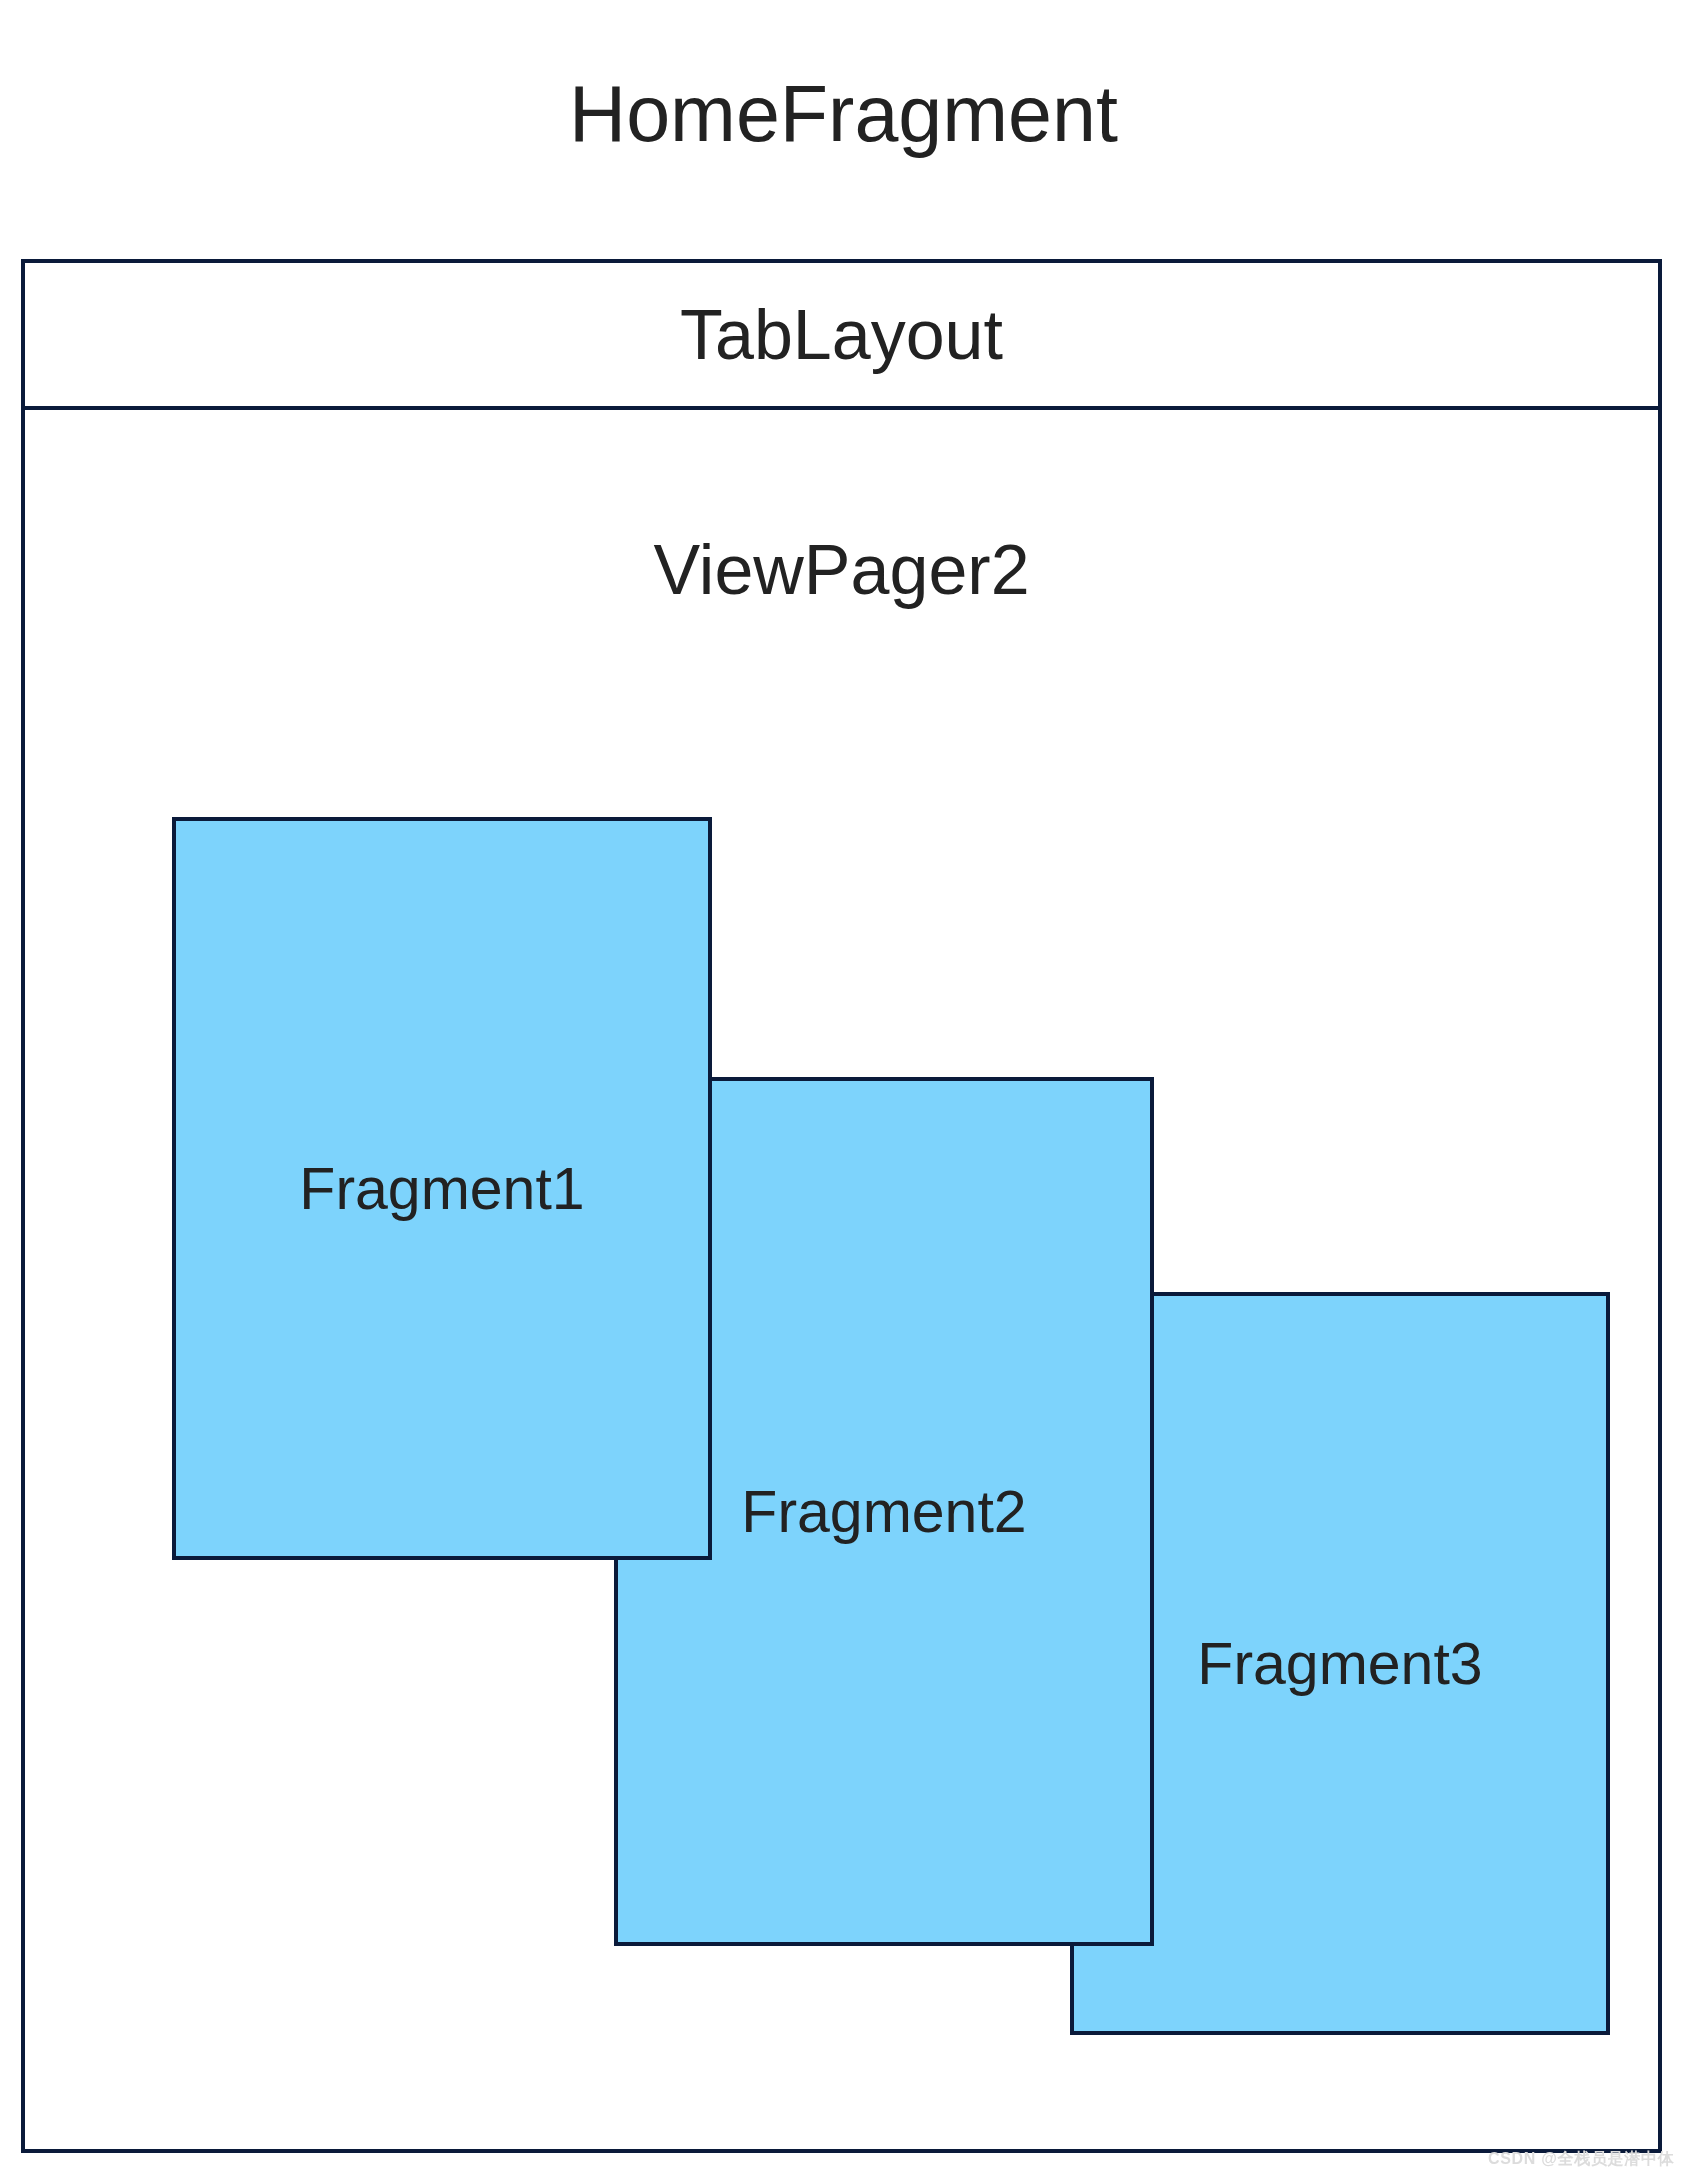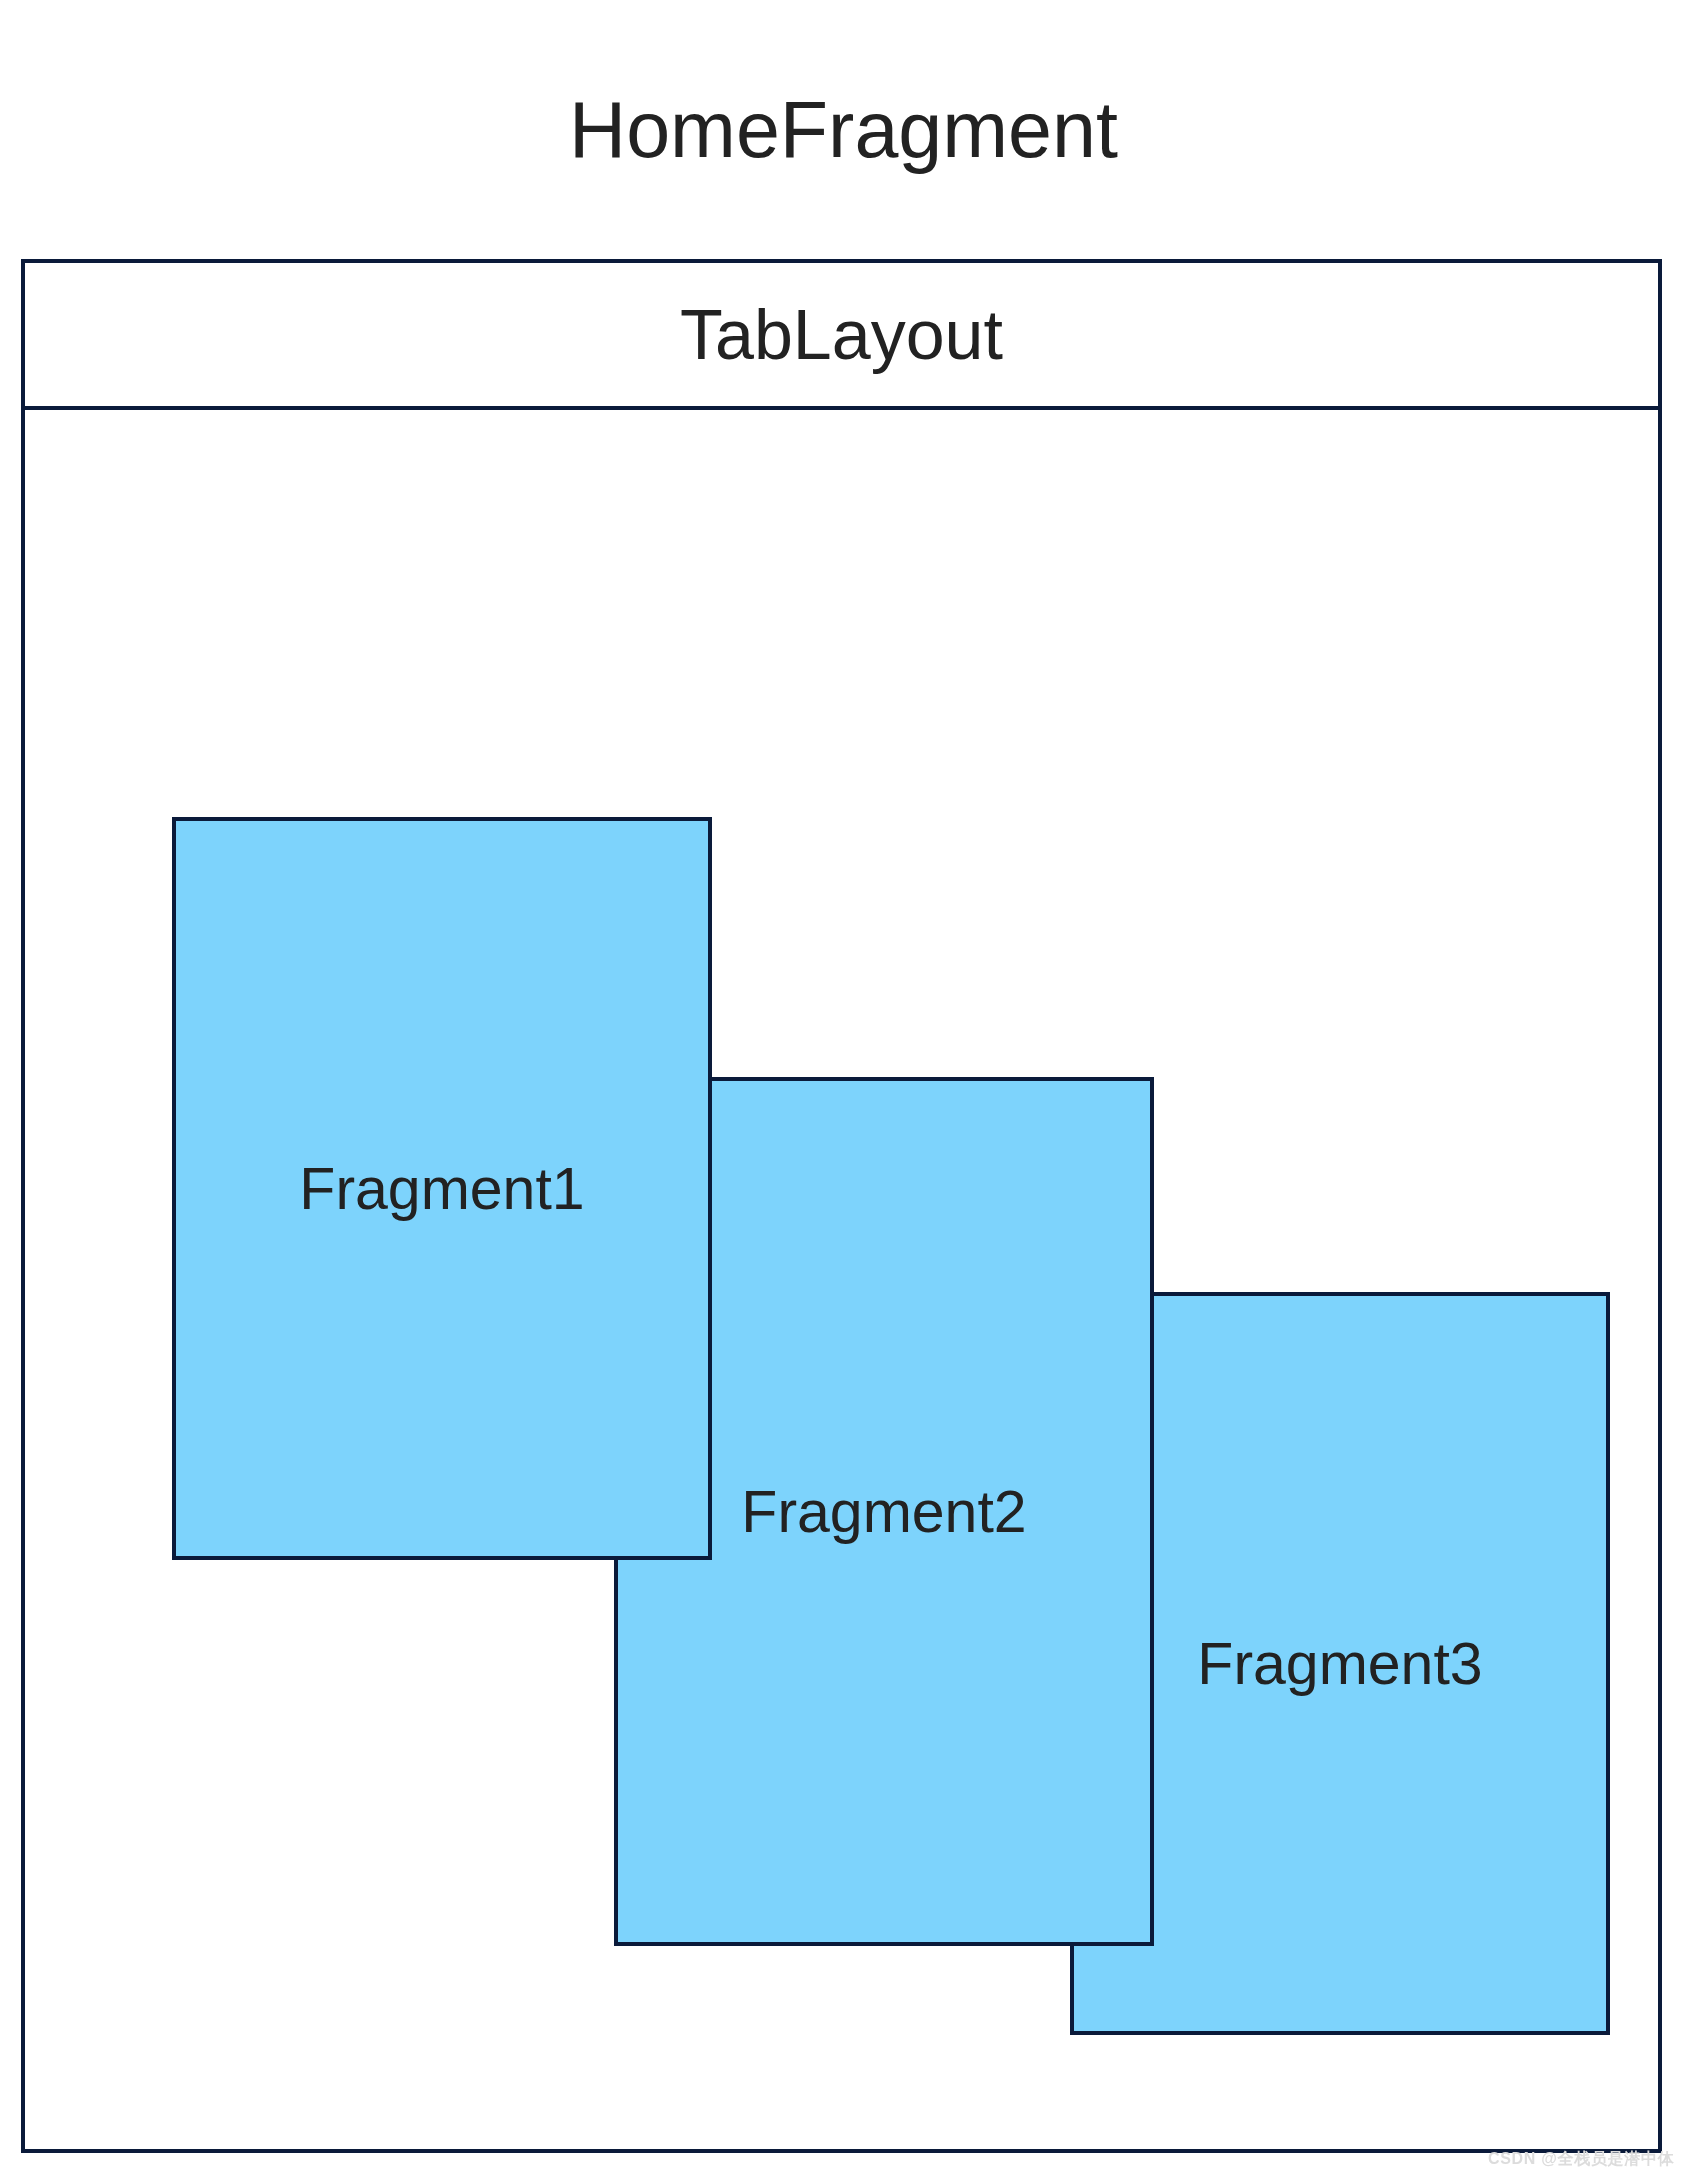--- a/index.html
+++ b/index.html
@@ -10,21 +10,21 @@
     body {
       font-family: "Segoe UI", "Microsoft YaHei", Arial, sans-serif;
       background: #ffffff;
       width: 1687px;
       height: 2183px;
       position: relative;
       color: #222222;
     }
     .title {
       position: absolute;
-      top: 84px;
+      top: 68px;
       left: 0;
       width: 100%;
       text-align: center;
       font-size: 79px;
       font-weight: 400;
     }
     .outer-box {
       position: absolute;
       top: 259px;
       left: 21px;
@@ -99,20 +99,21 @@
   </style>
 </head>
 <body>
 
 <div class="title">HomeFragment</div>
 
 <div class="outer-box">
   <div class="tablayout">
     <span>TabLayout</span>
   </div>
+  <div class="viewpager-label">ViewPager2</div>
 
   <div class="fragment-box fragment1">
     <span>Fragment1</span>
   </div>
   <div class="fragment-box fragment2">
     <span>Fragment2</span>
   </div>
   <div class="fragment-box fragment3">
     <span>Fragment3</span>
   </div>

